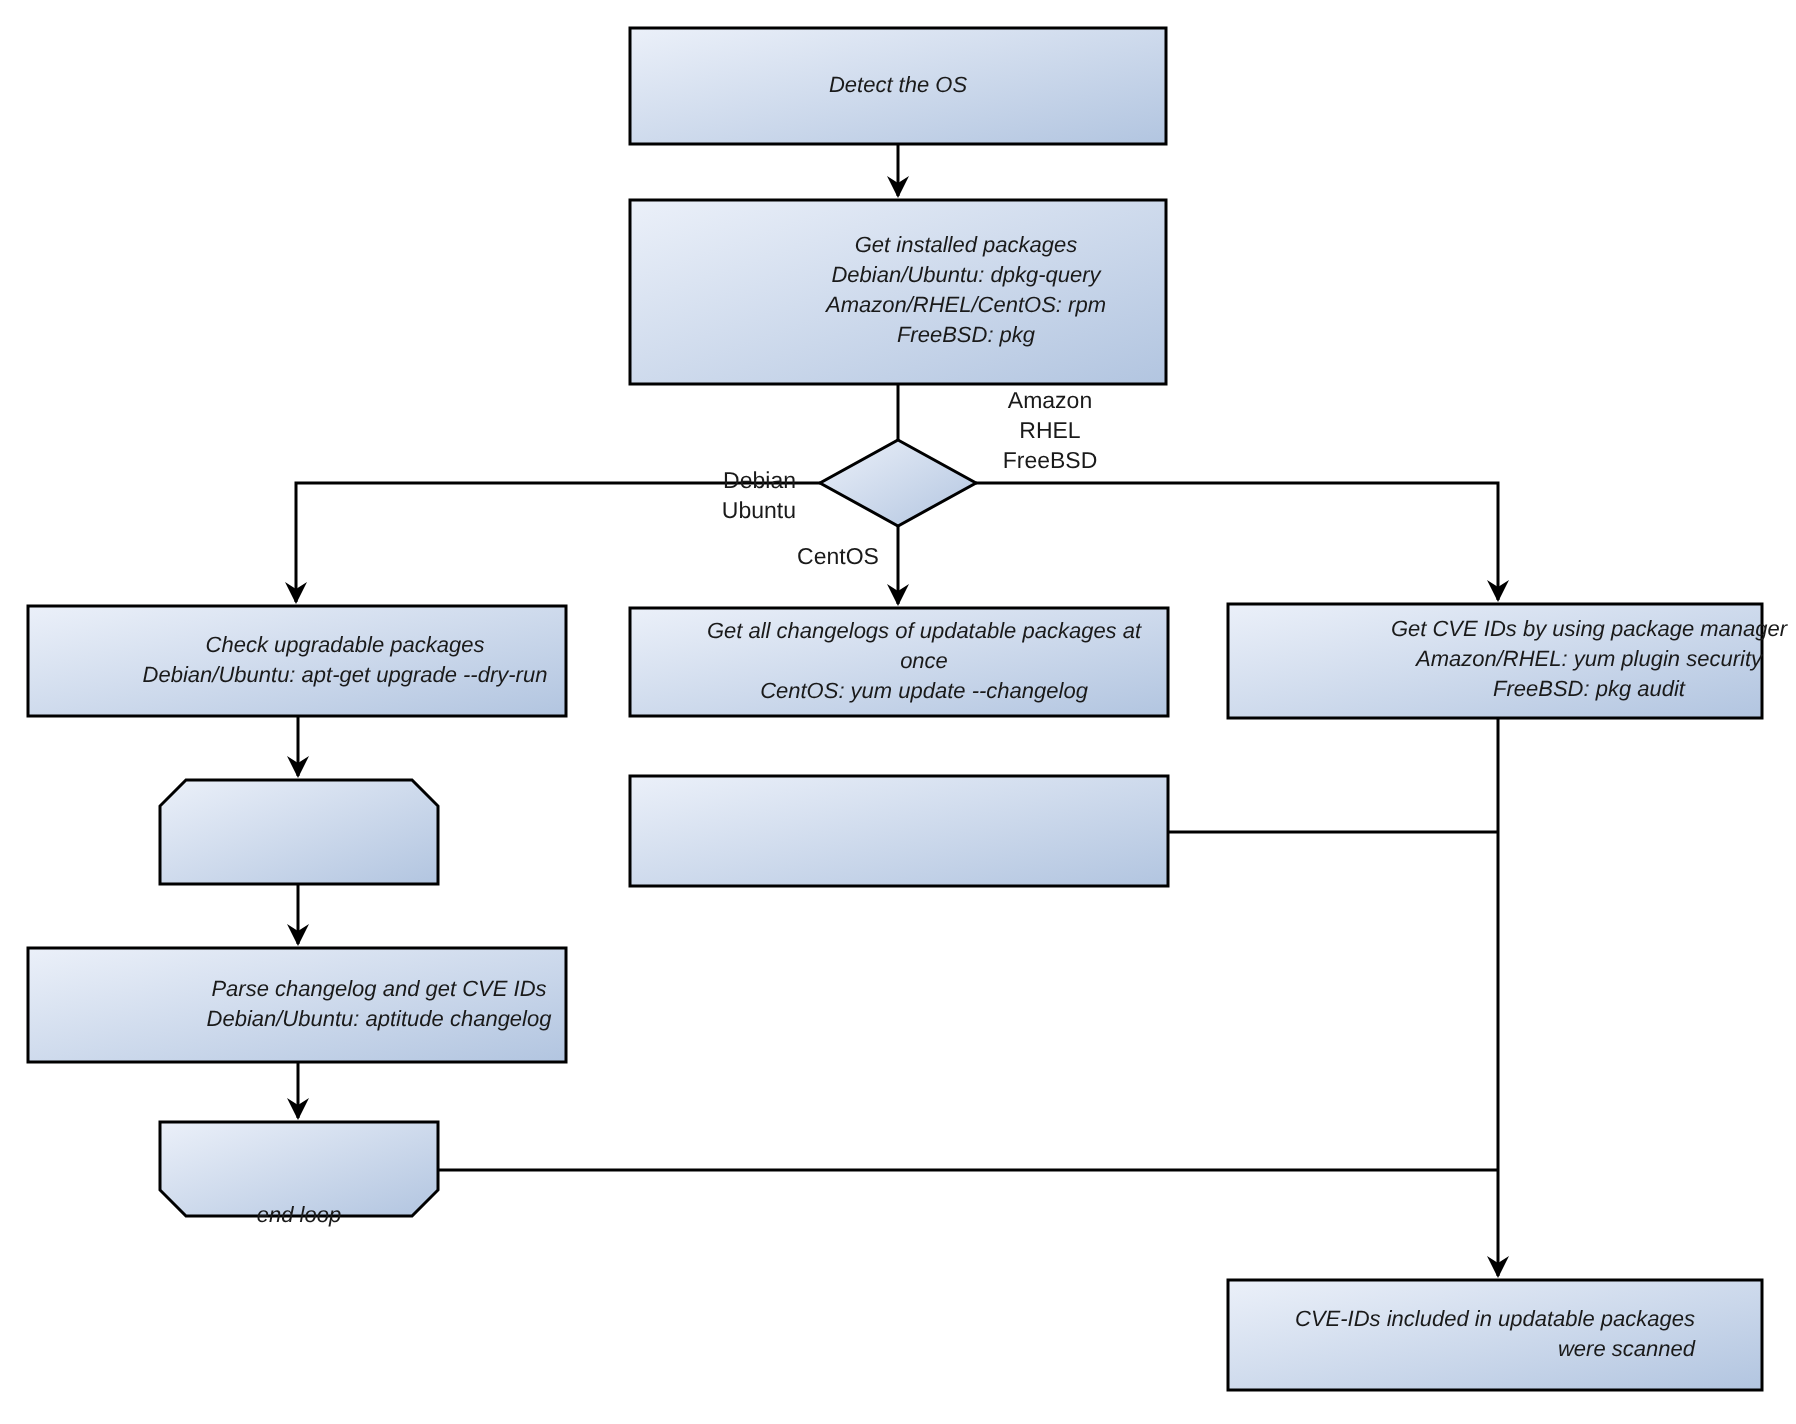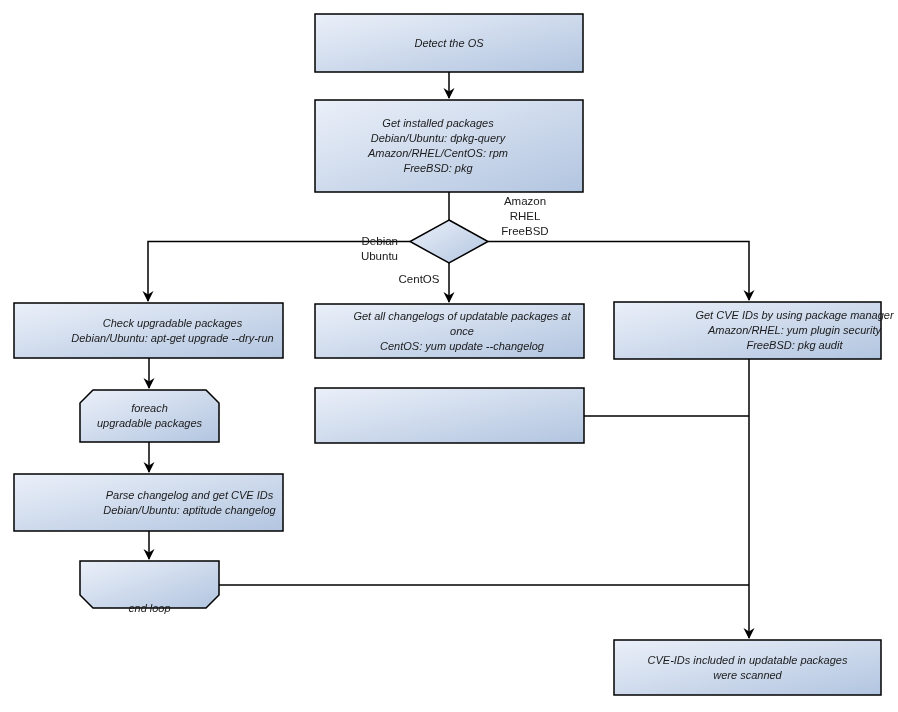--- a/index.html
+++ b/index.html
@@ -82,45 +82,43 @@
       <polygon points="80,561 219,561 219,595 206,608 93,608 80,595"></polygon>
       <rect x="315" y="304" width="269" height="54"></rect>
       <rect x="315" y="388" width="269" height="55"></rect>
       <rect x="614" y="302" width="267" height="57"></rect>
       <rect x="614" y="640" width="267" height="55"></rect>
     </g>
   </svg>
 
   <div class="node-text" style="left:315px; top:14px; width:268px; height:58px;">Detect the OS</div>
 
-  <div class="node-text" style="left:315px; top:100px; width:246px; height:92px;">Get installed packages
+  <div class="node-text" style="left:315px; top:100px; width:246px; height:92px;padding-left:45px;">Get installed packages
 Debian/Ubuntu: dpkg-query
 Amazon/RHEL/CentOS: rpm
 FreeBSD: pkg</div>
 
   <div class="node-text" style="left:14px; top:303px; width:269px; height:55px;padding-left:24px;">Check upgradable packages
 Debian/Ubuntu: apt-get upgrade --dry-run</div>
 
-  <div class="node-text" style="left:80px; top:390px; width:139px; height:52px;">foreach
-upgradable  packages</div>
 
   <div class="node-text" style="left:14px; top:474px; width:269px; height:57px;padding-left:41px;">Parse changelog and get  CVE IDs
 Debian/Ubuntu: aptitude changelog</div>
 
   <div class="node-text" style="left:80px; top:561px; width:139px; height:47px;margin-top:24px;">end loop</div>
 
   <div class="node-text" style="left:315px; top:304px; width:230px; height:54px;padding-left:32px;">Get all changelogs of updatable packages at once
 CentOS: yum update --changelog</div>
 
 
   <div class="node-text" style="left:650px; top:302px; width:267px; height:57px;padding-left:11px;">Get CVE IDs by using package manager
 Amazon/RHEL: yum plugin security
 FreeBSD: pkg audit</div>
 
-  <div class="node-text" style="left:614px; top:640px; width:267px; height:55px;">CVE-IDs included in updatable packages
+  <div class="node-text" style="left:614px; top:640px; width:267px; height:55px;text-align:right;">CVE-IDs included in updatable packages
 were scanned</div>
 
   <div class="edge-label" style="left:340px; top:205px; width:58px; text-align:right;margin-top:29px;">Debian
 Ubuntu</div>
 
   <div class="edge-label" style="left:494px; top:194px; width:62px; text-align:center;">Amazon
 RHEL
 FreeBSD</div>
 
   <div class="edge-label" style="left:394px; top:272px; width:50px; text-align:center;">CentOS</div>

